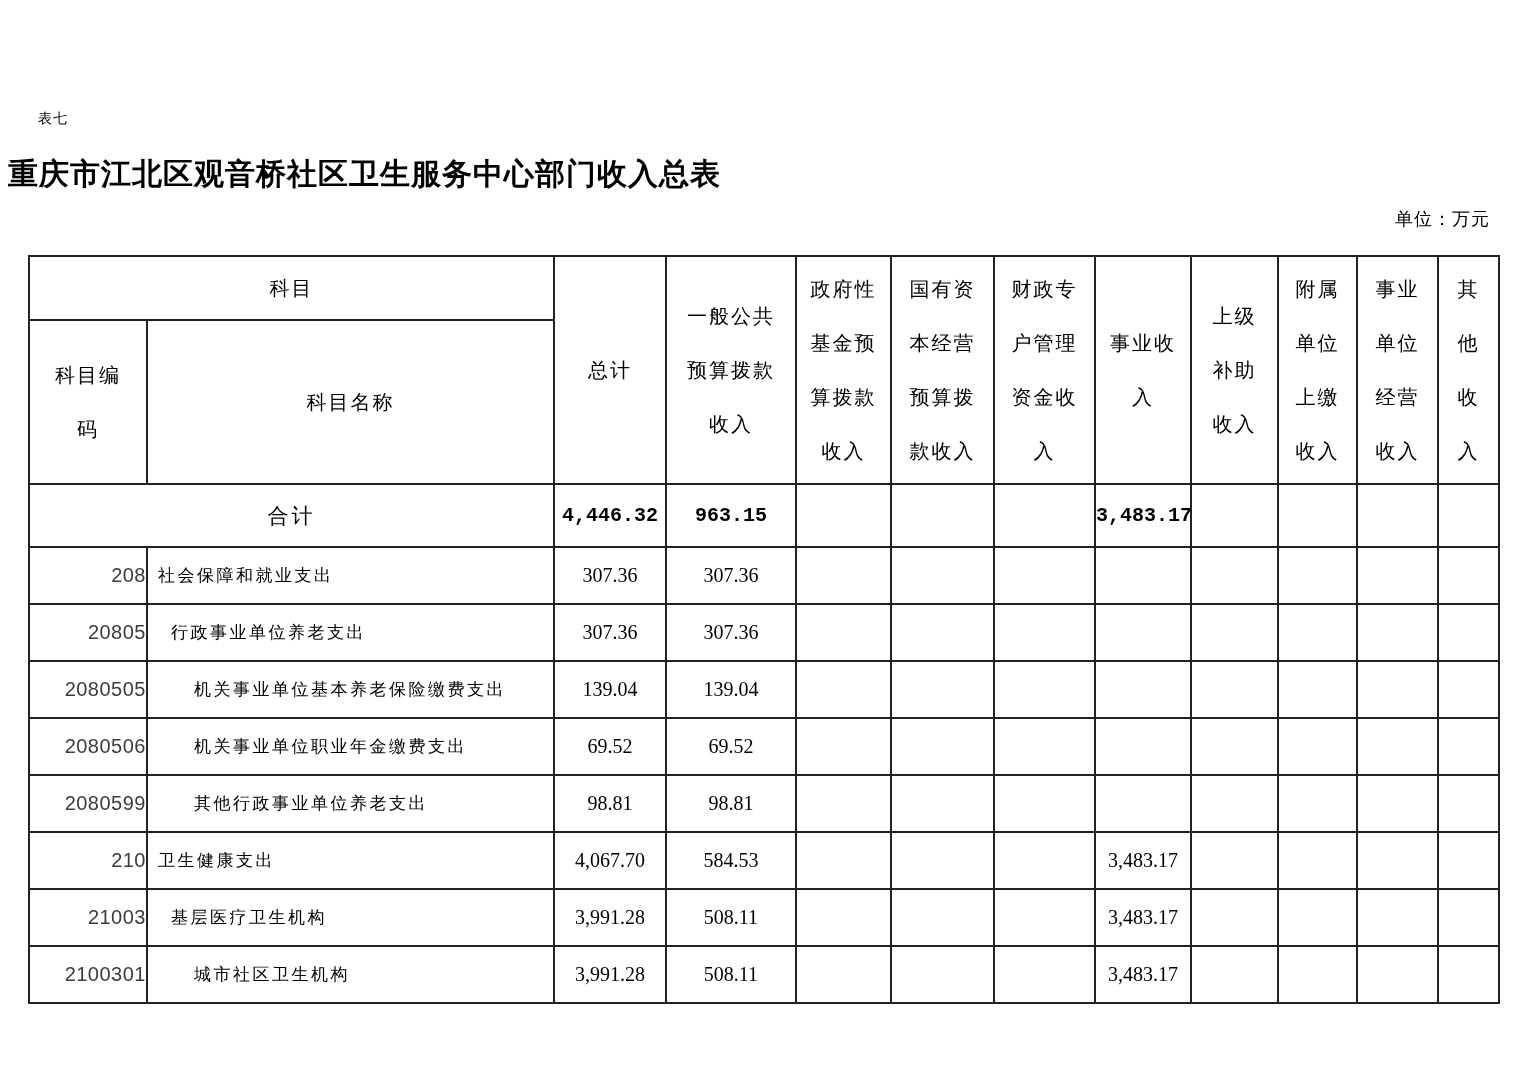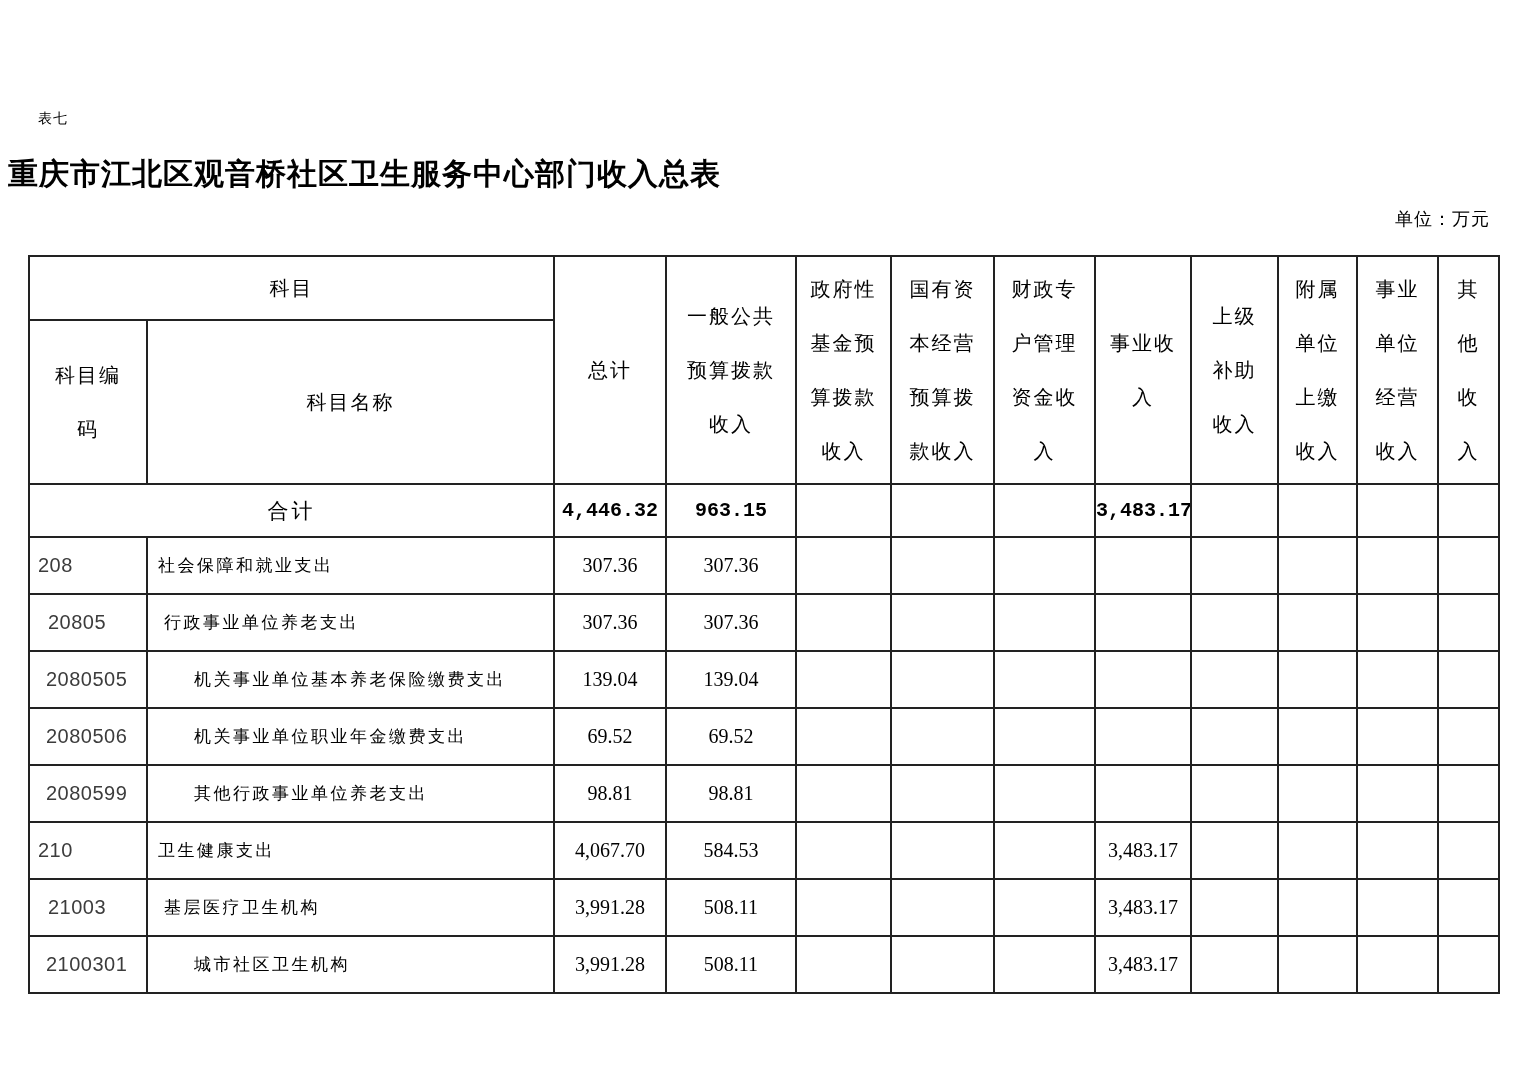--- a/index.html
+++ b/index.html
@@ -40,34 +40,34 @@
   .budget thead th {
     font-size: 20px;
     line-height: 54px;
     letter-spacing: 2px;
     white-space: pre-line;
     font-weight: 400;
   }
   .budget thead tr.hr1 { height: 64px; }
   .budget thead tr.hr2 { height: 164px; }
   .budget tbody tr { height: 57px; }
-  .budget tbody tr.total-row { height: 53px; }
+  .budget tbody tr.total-row { height: 63px; }
   td.code {
     font-family: "Liberation Sans", "DejaVu Sans", sans-serif;
     font-size: 20px; color: #3c3c3c;
-    text-align: left; letter-spacing: 0.5px;
+    text-align: right; letter-spacing: 0.5px;
   }
   td.code.lv1 { padding-left: 8px; }
   td.code.lv2 { padding-left: 18px; }
   td.code.lv3 { padding-left: 16px; }
   td.name {
     text-align: left; font-size: 17px; letter-spacing: 2.5px;
   }
   td.name.lv1 { padding-left: 10px; }
-  td.name.lv2 { padding-left: 16px; }
+  td.name.lv2 { padding-left: 23px; }
   td.name.lv3 { padding-left: 46px; }
   td.num { font-size: 20px; }
   tr.total-row td.num { font-weight: 700; font-family: Liberation Mono, monospace; }
   td.total-label { font-size: 21px; letter-spacing: 3px; }
 </style>
 </head>
 <body>
 
 <div class="table-label">表七</div>
 <h1 class="title">重庆市江北区观音桥社区卫生服务中心部门收入总表</h1>

